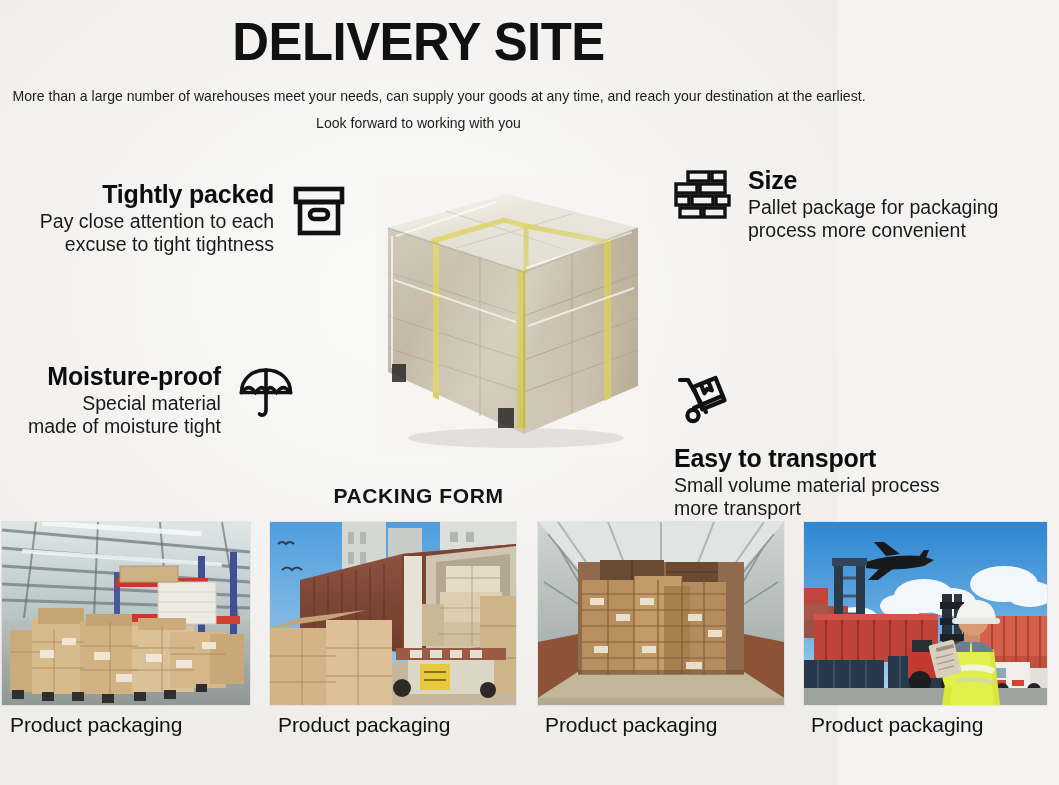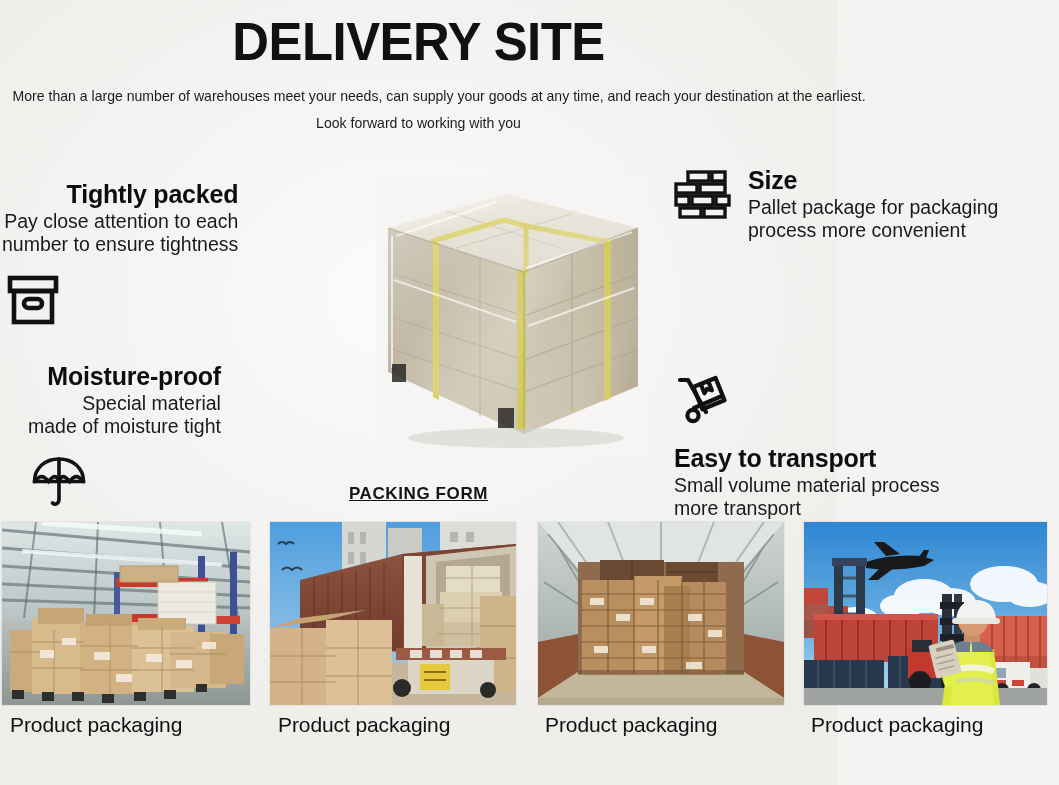--- a/index.html
+++ b/index.html
@@ -59,21 +59,21 @@
     transform: scaleX(0.97);
   }
 
   
   .feature {
     position: absolute;
     display: flex;
     align-items: flex-start;
     gap: 14px;
   }
-  .feature.left  { flex-direction: column; }
+  .feature.left  { flex-direction: row; }
   .feature.right { flex-direction: row; }
 
   .feature .texts.r-align { text-align: right; }
   .feature .texts.l-align { text-align: left; }
 
   .f-title {
     font-size: 25px;
     font-weight: 700;
     line-height: 1.12;
     color: #0d0d0d;
@@ -113,25 +113,24 @@
   .pallet {
     position: absolute;
     inset: 0;
   }
 
   
   .packing-form {
     position: absolute;
     top: 484px; left: 0; right: 0;
     text-align: center;
-    font-size: 17px;
+    font-size: 21px;
     font-weight: 700;
     letter-spacing: 0.6px;
     color: #141414;
-    text-decoration: underline;
   }
 
   
   .gallery {
     position: absolute;
     left: 0; top: 522px;
     width: 1059px; height: 190px;
   }
   .shot {
     position: absolute;
@@ -167,21 +166,21 @@
     <div class="title">DELIVERY SITE</div>
     <div class="subtitle">More than a large number of warehouses meet your needs, can supply your goods at any time, and reach your destination at the earliest.</div>
     <div class="subtitle2">Look forward to working with you</div>
   </div>
 
   <div class="feature left" id="feat-tight">
     <div class="texts r-align">
       <div class="f-title">Tightly packed</div>
       <div class="f-desc">
         <span>Pay close attention to each</span>
-        <span>number to ensure tightness</span>
+        <span>excuse to tight tightness</span>
       </div>
     </div>
     <div class="ficon">
       <svg width="56" height="56" viewBox="0 0 56 56" fill="none" stroke="#111" stroke-width="4.6">
         <rect x="5" y="6" width="46" height="13"></rect>
         <rect x="9" y="19" width="38" height="31"></rect>
         <rect x="19" y="27" width="18" height="9" rx="4.5"></rect>
       </svg>
     </div>
   </div>

